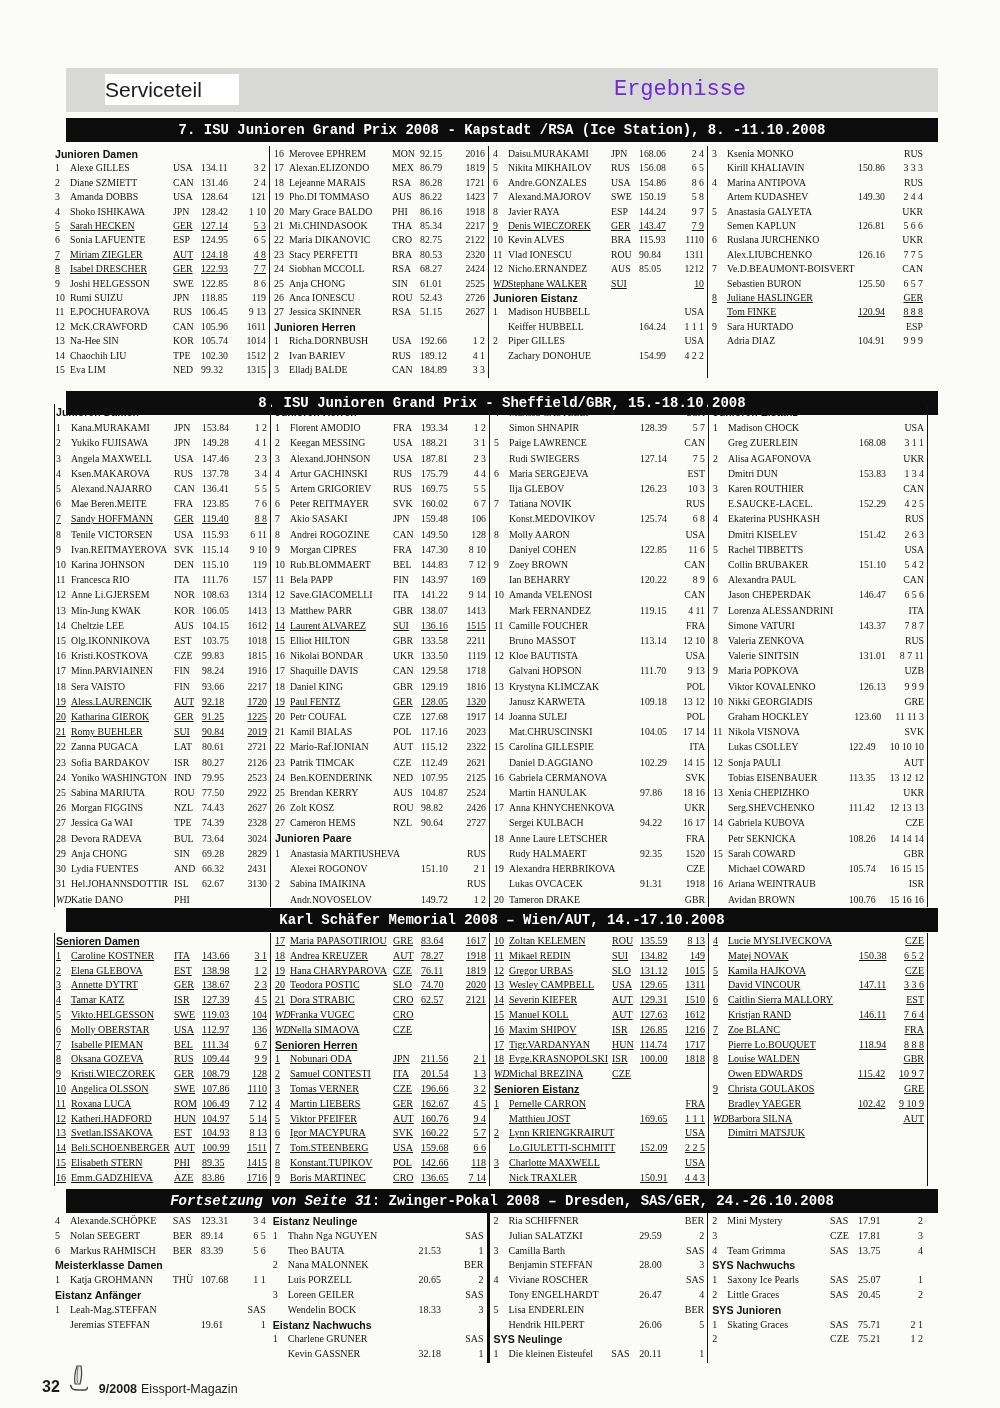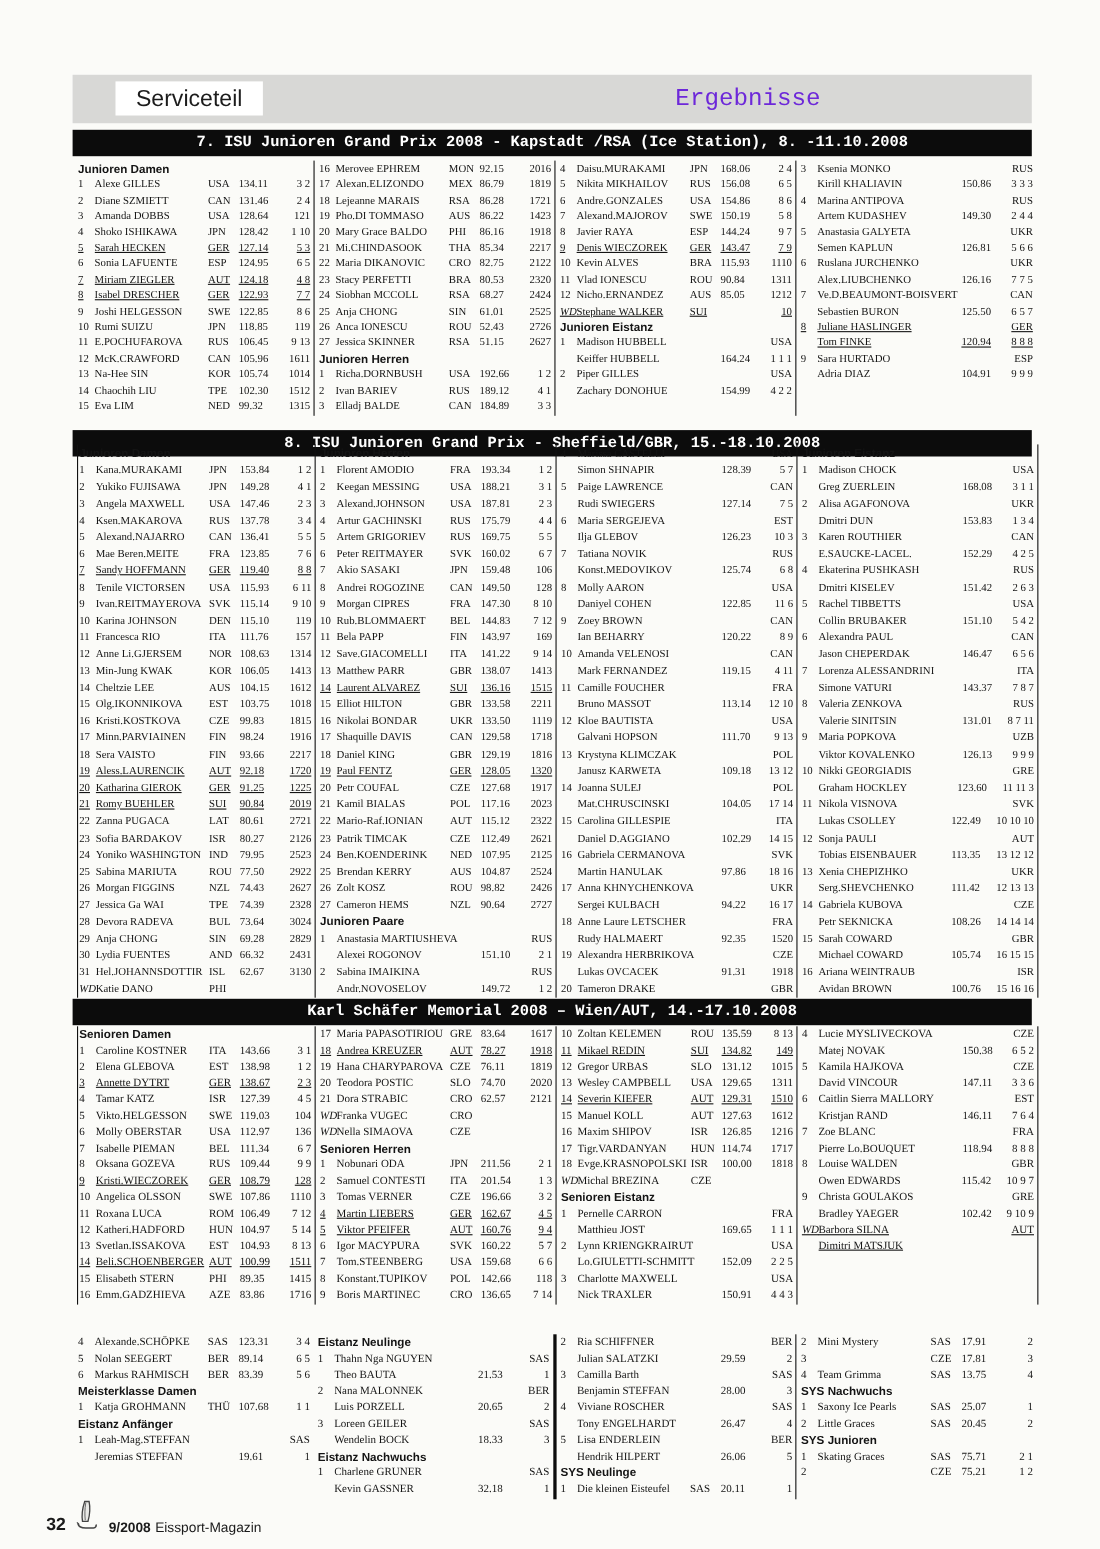--- a/index.html
+++ b/index.html
@@ -1,39 +1,39 @@
 <!DOCTYPE html>
 <html><head>
 <meta charset="utf-8">
 <style>
   html,body{margin:0;padding:0;}
   body{width:1000px;height:1408px;position:relative;background:#fbfbf8;font-family:"Liberation Serif",serif;color:#141414;}
   .page{position:absolute;inset:0;}
   
   .header-strip{position:absolute;left:66px;top:68px;width:872px;height:44px;background:#d8d8d6;}
   .service-box{position:absolute;left:39px;top:6px;width:134px;height:31px;background:#ffffff;
-               font-family:"Liberation Sans",sans-serif;font-size:21px;line-height:31px;text-align:center;color:#1c1c1c;}
+               font-family:"Liberation Sans",sans-serif;font-size:21px;line-height:31px;color:#1c1c1c;}
   .ergebnisse{position:absolute;left:440px;top:6px;width:240px;text-align:right;
               font-family:Liberation Mono, monospace;font-size:22px;line-height:32px;color:#6d28d9;}
   
   .banner{position:absolute;left:66px;width:872px;height:24px;background:#0c0c0c;color:#fff;
           font-family:Liberation Mono, monospace;font-weight:bold;font-size:14px;line-height:24px;text-align:center;white-space:nowrap;}
   .banner .it{font-style:italic;}
   #b0{top:118px;} #b1{top:391px;} #b2{top:908px;} #b3{top:1189px;}
   
-  .section{position:absolute;left:70px;width:872px;display:flex;align-items:stretch;}
+  .section{position:absolute;left:54px;width:872px;display:flex;align-items:stretch;}
   .sec0{top:146px;height:232px;} .sec1{top:404px;height:503px;border-left:1px solid #111;border-right:1px solid #111;}
   .sec2{top:933px;height:253px;border-left:1px solid #111;border-right:1px solid #111;} .sec3{top:1213px;height:150px;}
   .col{flex:1 1 0;min-width:0;border-left:1px solid #111;padding:1px 3px 0 4px;overflow:hidden;}
   .col:first-child{border-left:none;padding-left:1px;}
   .sec3 .col:nth-child(2){border-left:none;}
   .sec3 .col:nth-child(3){border-left:3px solid #0c0c0c;}
   .sec0 .col{font-size:9.8px;line-height:14.4px;}
   .sec1 .col{font-size:9.8px;line-height:15.2px;}
-  .sec2 .col{font-size:10px;line-height:14.8px;}
+  .sec2 .col{font-size:10px;line-height:14.8px;text-decoration:underline;}
   .sec3 .col{font-size:10px;line-height:14.8px;}
   .cat{font-family:"Liberation Sans",sans-serif;font-weight:bold;font-size:10.6px;white-space:nowrap;}
   .row{display:flex;align-items:baseline;white-space:nowrap;}
   .rk{flex:none;width:15px;}
   .nm{flex:1 1 auto;min-width:0;overflow:hidden;}
   .nt{flex:none;width:28px;}
   .sc{flex:none;width:41px;}
   .pl{flex:none;min-width:24px;text-align:right;white-space:pre;}
   .ntr{flex:none;margin-left:auto;}
   .u span{text-decoration:underline;}
@@ -1692,20 +1692,23 @@
         </div>
         <div class="row u">
           <span class="rk"></span>
           <span class="nm">Dimitri MATSJUK</span>
           <span class="sc"></span>
           <span class="pl"></span>
         </div>
       </div>
     </div>
 
+  <div class="banner" id="b3">
+    <span class="it">Fortsetzung von Seite 31</span><span>: Zwinger-Pokal 2008 – Dresden, SAS/GER, 24.-26.10.2008</span>
+  </div>
   <div class="section sec3">
       <div class="col">
         <div class="row">
           <span class="rk">4</span>
           <span class="nm">Alexande.SCHÖPKE</span>
           <span class="nt">SAS</span>
           <span class="sc">123.31</span>
           <span class="pl">3 4</span>
         </div>
         <div class="row">

